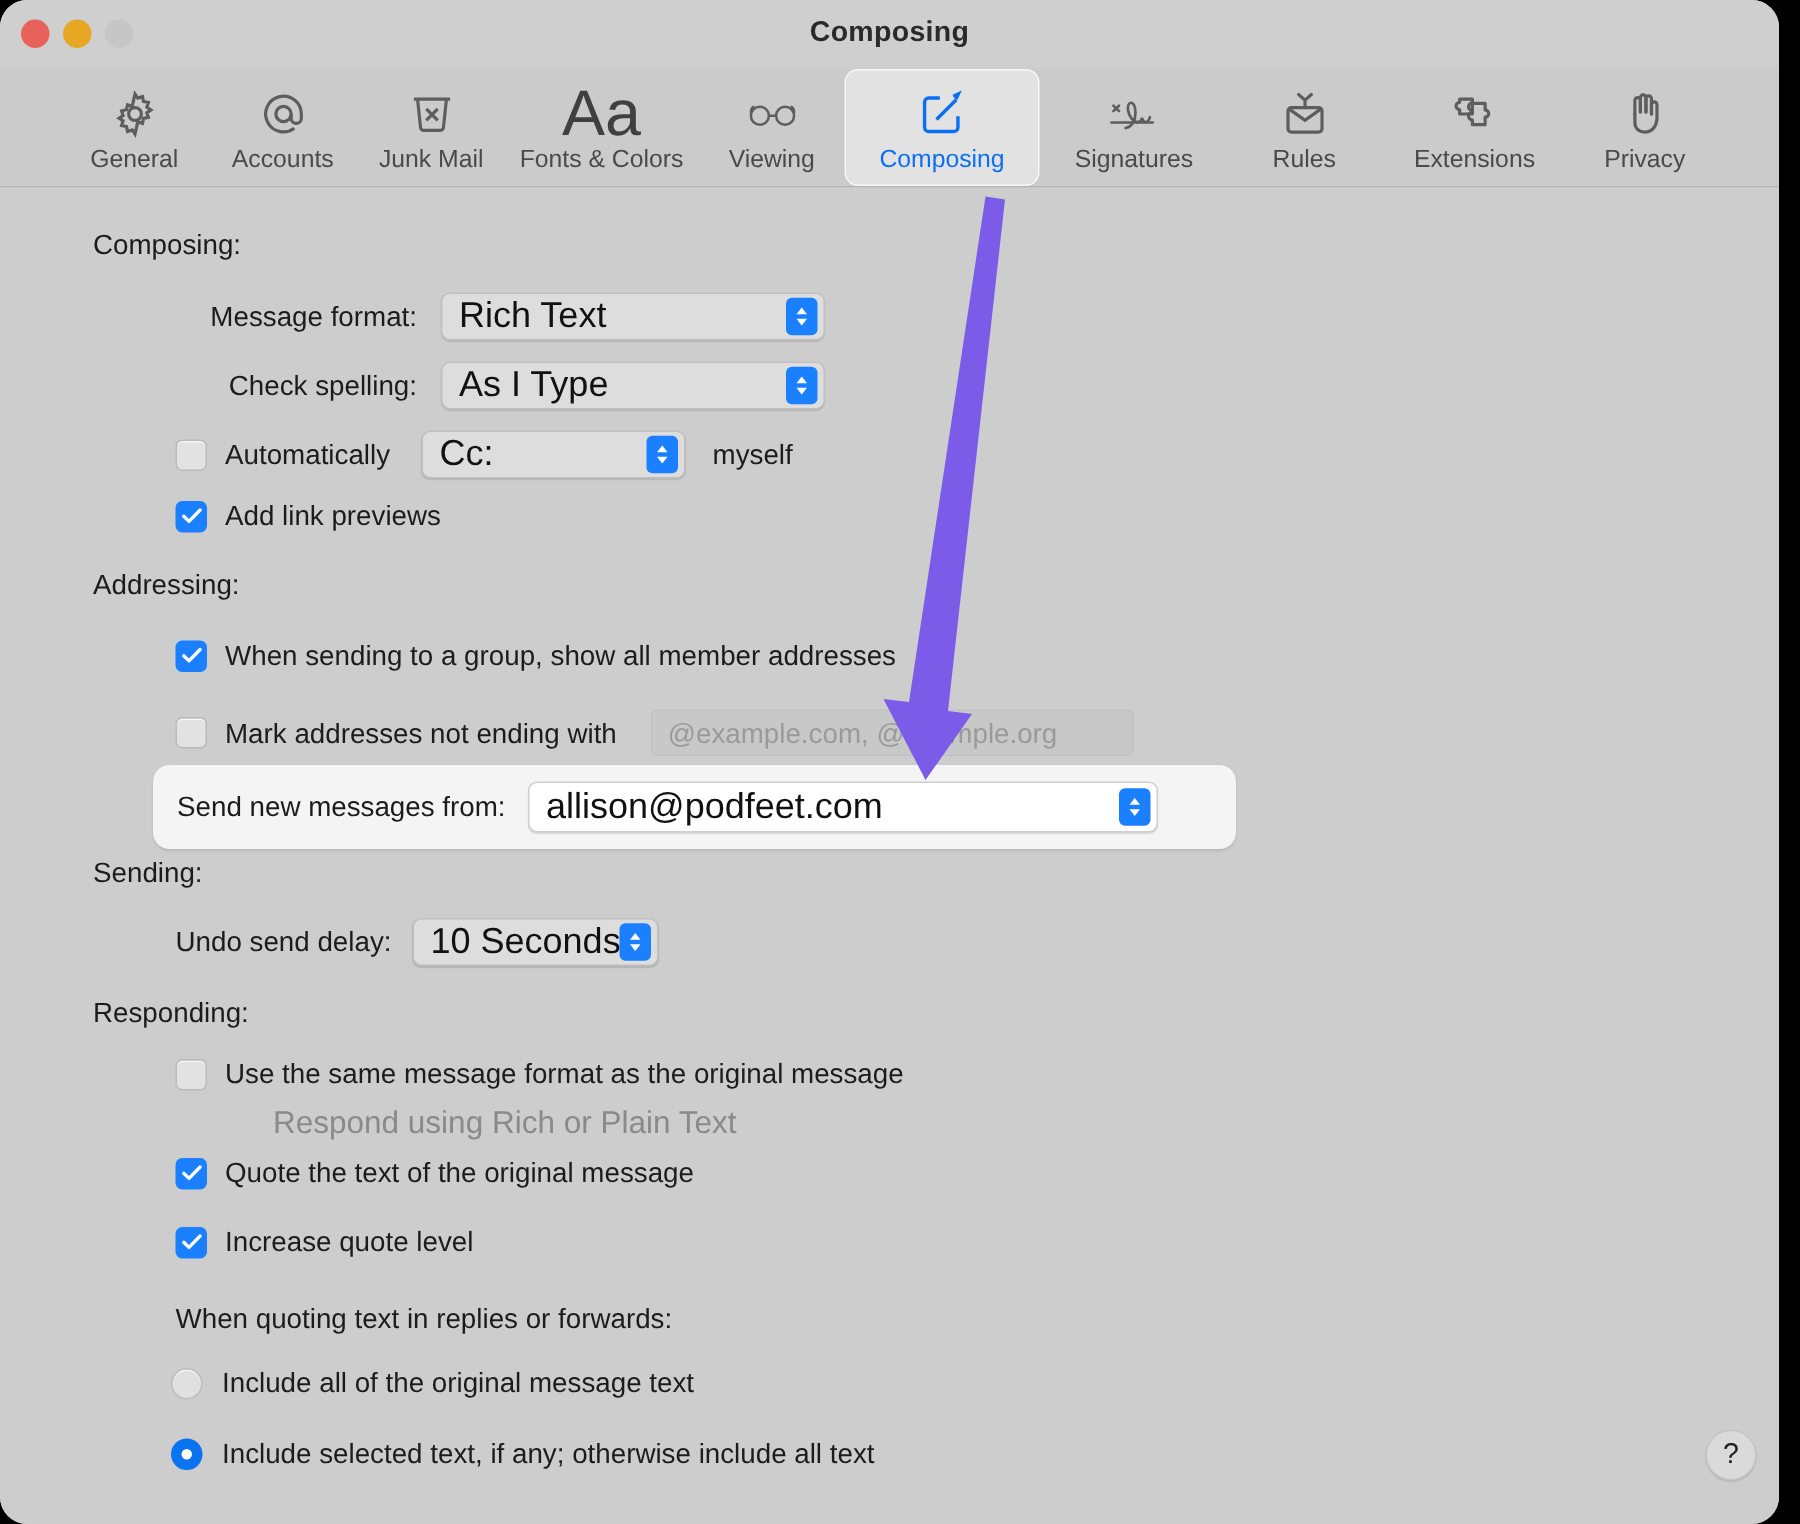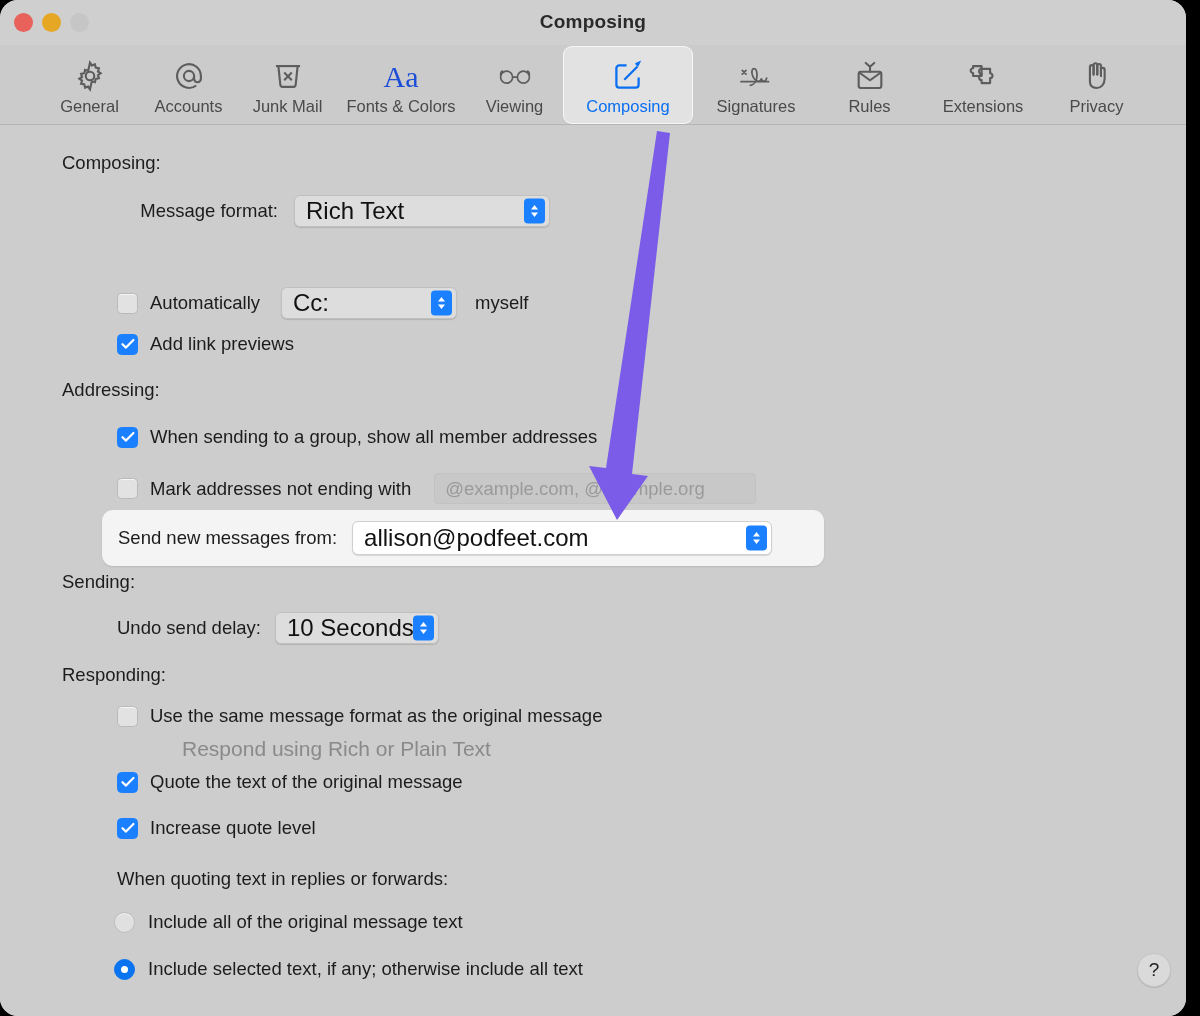--- a/index.html
+++ b/index.html
@@ -306,21 +306,21 @@
           <path d="M3.5 5h17"></path>
           <path d="M5.2 5l1.4 13.3a1.6 1.6 0 0 0 1.6 1.4h7.6a1.6 1.6 0 0 0 1.6-1.4L18.8 5"></path>
           <path d="M9.3 9.6l5.4 5.4M14.7 9.6l-5.4 5.4"></path>
         </svg>
       </div>
       <div class="tb-label">Junk Mail</div>
     </div>
 
     <div class="tb-item wide">
       <div class="glyph">
-        <span style="font-size:30px;color:#1d4ed8;line-height:33px;font-family:Liberation Serif, serif;">Aa</span>
+        <span style="font-size:43px;color:#404040;line-height:33px;font-family:Liberation Sans, sans-serif;">Aa</span>
       </div>
       <div class="tb-label">Fonts &amp; Colors</div>
     </div>
 
     <div class="tb-item">
       <div class="glyph">
         <svg width="36" height="34" viewBox="0 0 30 20" fill="none" stroke="currentColor" stroke-width="1.4">
           <circle cx="8" cy="11" r="5"></circle>
           <circle cx="22" cy="11" r="5"></circle>
           <path d="M13 11h4M3 9.5C3 7 4 6 5 6M27 9.5C27 7 26 6 25 6"></path>
@@ -395,20 +395,32 @@
         <span>Rich Text</span>
         <span class="stepper">
           <svg width="11" height="15" viewBox="0 0 11 15" fill="#fff">
               <polygon points="5.5,1.5 9,6 2,6"></polygon>
               <polygon points="5.5,13.5 9,9 2,9"></polygon>
             </svg>
         </span>
       </div>
     </div>
 
+    <div class="row" style="left:62px; top:116px; width:490px;">
+      <div class="field-label" style="width:216px;">Check spelling:</div>
+      <div class="popup" style="width:256px; margin-left:16px;">
+        <span>As I Type</span>
+        <span class="stepper">
+          <svg width="11" height="15" viewBox="0 0 11 15" fill="#fff">
+              <polygon points="5.5,1.5 9,6 2,6"></polygon>
+              <polygon points="5.5,13.5 9,9 2,9"></polygon>
+            </svg>
+        </span>
+      </div>
+    </div>
 
     <div class="row" style="left:117px; top:162px;">
       <div class="cb off"></div>
       <div class="plain-label" style="margin-left:12px;">Automatically</div>
       <div class="popup" style="width:176px; margin-left:21px;">
         <span>Cc:</span>
         <span class="stepper">
           <svg width="11" height="15" viewBox="0 0 11 15" fill="#fff">
               <polygon points="5.5,1.5 9,6 2,6"></polygon>
               <polygon points="5.5,13.5 9,9 2,9"></polygon>

